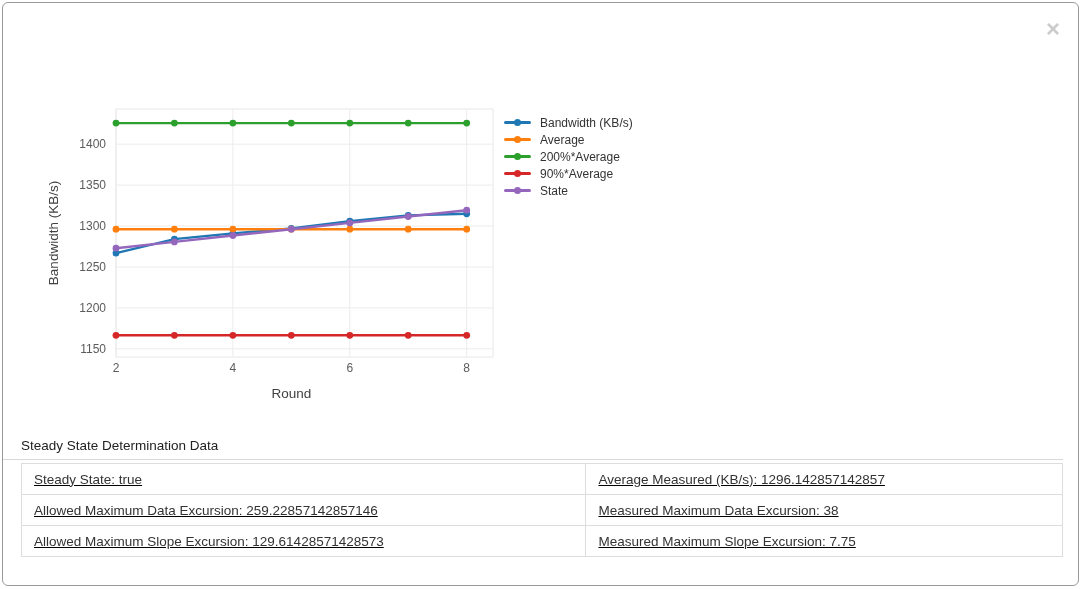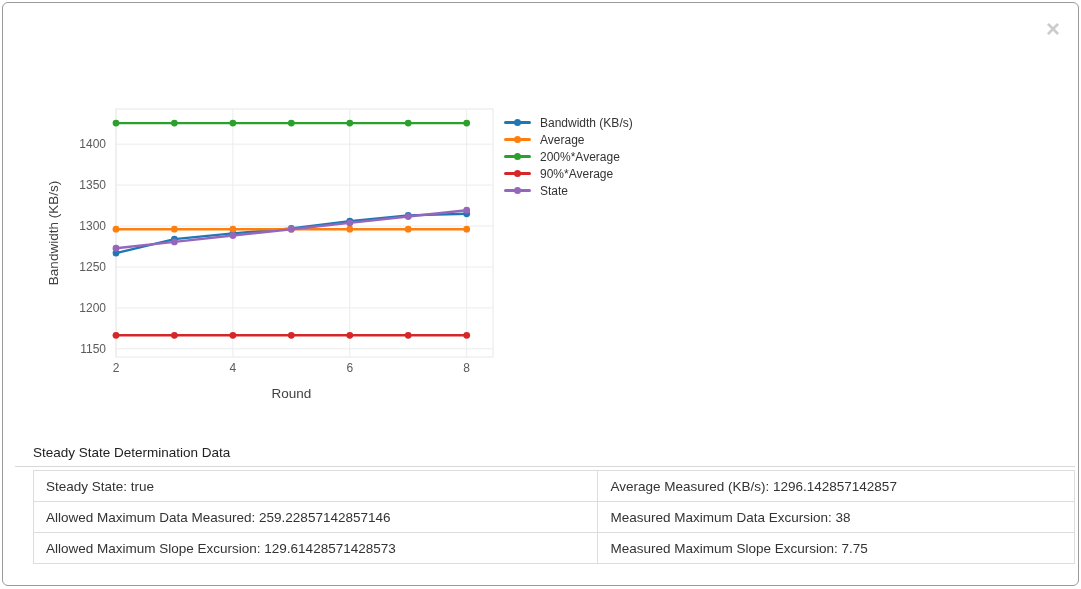--- a/index.html
+++ b/index.html
@@ -62,36 +62,36 @@
     border-radius: 50%;
   }
   .legend-label {
     margin-left: 9px;
     font-size: 12px;
     color: #333333;
     white-space: nowrap;
   }
   .ss-section {
     position: absolute;
-    left: 12px; top: 433px;
+    left: 0; top: 433px;
     width: 1060px;
-    margin-top: 7px;
   }
   .ss-header {
     border-bottom: 1px solid #d8d8d8;
     padding: 0 0 5px 18px;
   }
   .ss-title {
     font-size: 13.5px;
     color: #222222;
   }
   .ss-table {
     margin: 3px 0 0 18px;
     width: 1042px;
     border-collapse: collapse;
+    text-decoration: underline;
   }
   .ss-table td {
     border: 1px solid #dddddd;
     height: 31px;
     padding: 0 8px 0 12px;
     font-size: 13.5px;
     color: #333333;
     vertical-align: middle;
     background: #ffffff;
   }
@@ -209,21 +209,21 @@
     <div class="ss-header">
       <span class="ss-title">Steady State Determination Data</span>
     </div>
     <table class="ss-table">
       <tbody>
         <tr>
           <td class="col-left">Steady State: true</td>
           <td class="col-right">Average Measured (KB/s): 1296.142857142857</td>
         </tr>
         <tr>
-          <td class="col-left">Allowed Maximum Data Measured: 259.22857142857146</td>
+          <td class="col-left">Allowed Maximum Data Excursion: 259.22857142857146</td>
           <td class="col-right">Measured Maximum Data Excursion: 38</td>
         </tr>
         <tr>
           <td class="col-left">Allowed Maximum Slope Excursion: 129.61428571428573</td>
           <td class="col-right">Measured Maximum Slope Excursion: 7.75</td>
         </tr>
       </tbody>
     </table>
   </div>
 

